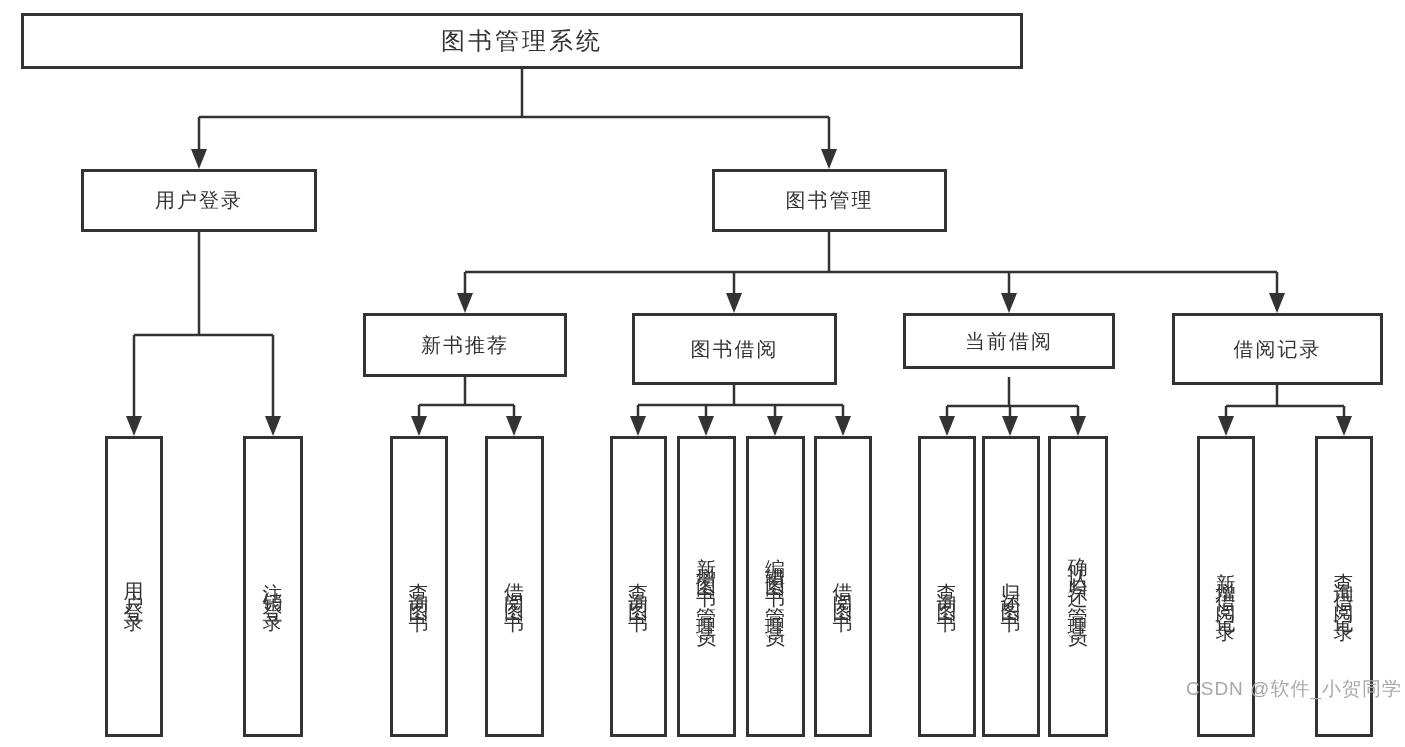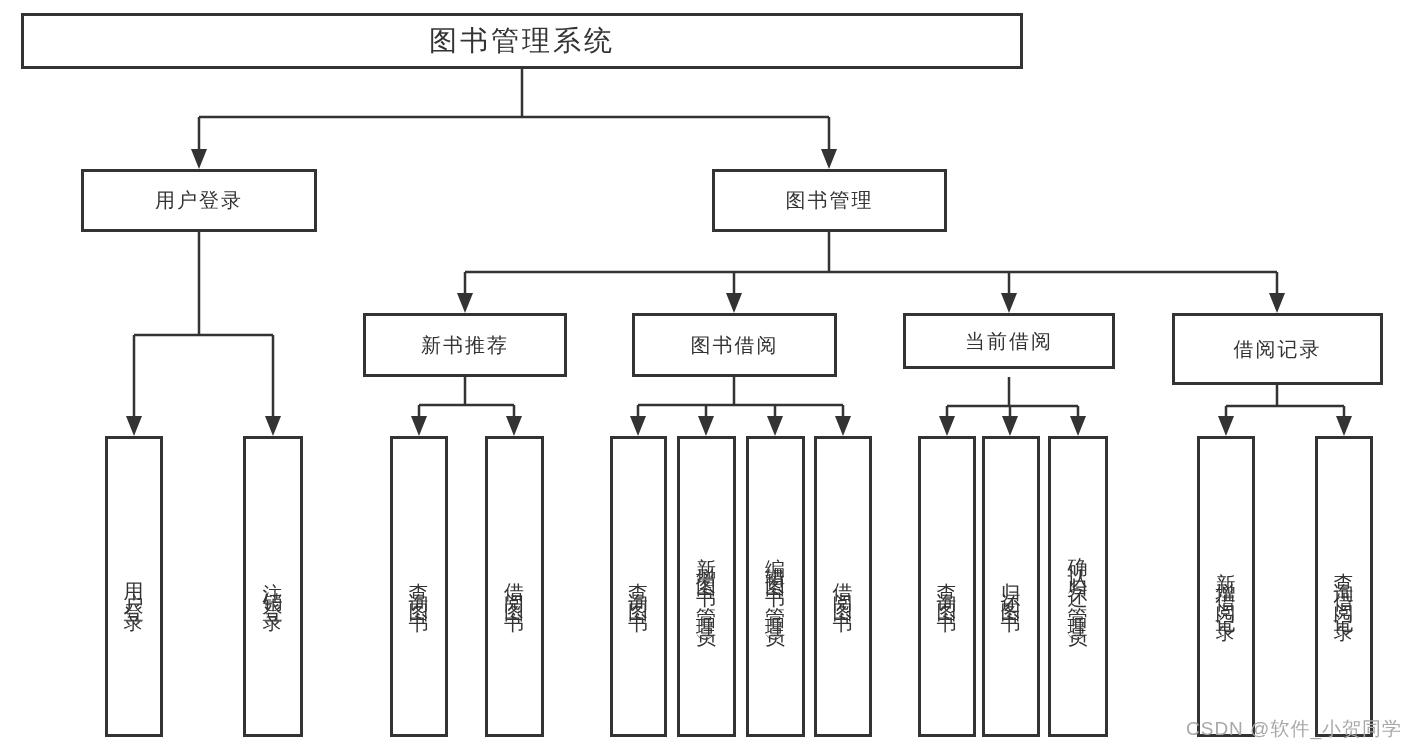--- a/index.html
+++ b/index.html
@@ -15,31 +15,31 @@
     position:absolute;
     box-sizing:border-box;
     background:#ffffff;
     border:3px solid #333333;
     color:#333333;
     display:flex;
     align-items:center;
     justify-content:center;
   }
   .hnode{font-size:20px;font-weight:500;letter-spacing:2px;}
-  .rootnode{font-size:28px;font-weight:500;letter-spacing:3px;}
+  .rootnode{font-size:24px;font-weight:500;letter-spacing:3px;}
   .vnode{
     font-size:20px;font-weight:500;
     writing-mode:vertical-rl;
     text-orientation:mixed;
     letter-spacing:10px;
     line-height:1;
   }
   .watermark{
     position:absolute;
-    left:1186px;top:716px;
+    left:1186px;top:676px;
     font-size:19px;
     color:#a8a8a8;
     letter-spacing:1px;
     white-space:nowrap;
     z-index:5;
   }
 </style>
 </head>
 <body>
 
@@ -118,21 +118,21 @@
   <div class="node hnode" style="left:81px;top:169px;width:236px;height:63px;">
     <span>用户登录</span>
   </div>
   <div class="node hnode" style="left:712px;top:169px;width:235px;height:63px;">
     <span>图书管理</span>
   </div>
 
   <div class="node hnode" style="left:363px;top:313px;width:204px;height:64px;text-align:center;">
     <span>新书推荐</span>
   </div>
-  <div class="node hnode" style="left:632px;top:313px;width:205px;height:64px;justify-content:center;">
+  <div class="node hnode" style="left:632px;top:313px;width:205px;height:72px;justify-content:center;">
     <span>图书借阅</span>
   </div>
   <div class="node hnode" style="left:903px;top:313px;width:212px;height:56px;">
     <span>当前借阅</span>
   </div>
   <div class="node hnode" style="left:1172px;top:313px;width:211px;height:72px;">
     <span>借阅记录</span>
   </div>
 
   <div class="node vnode" style="left:105px;top:436px;width:58px;height:301px;">

